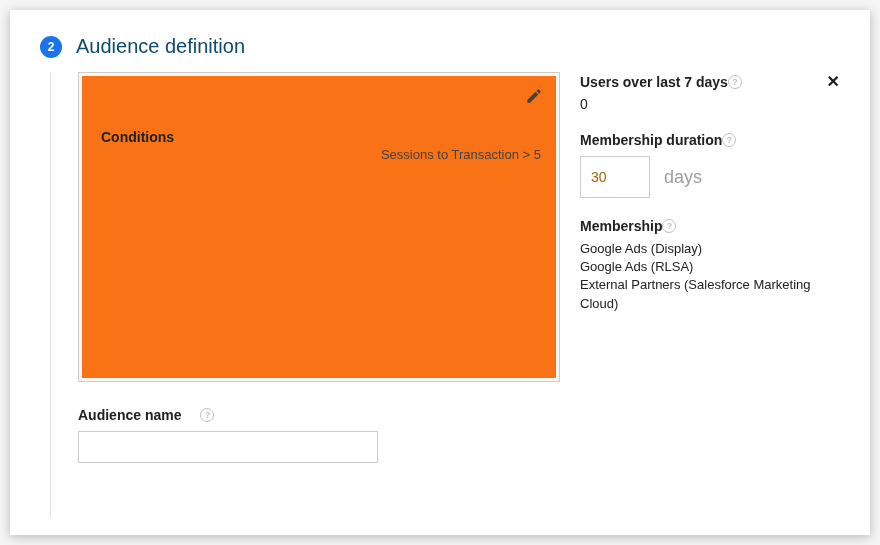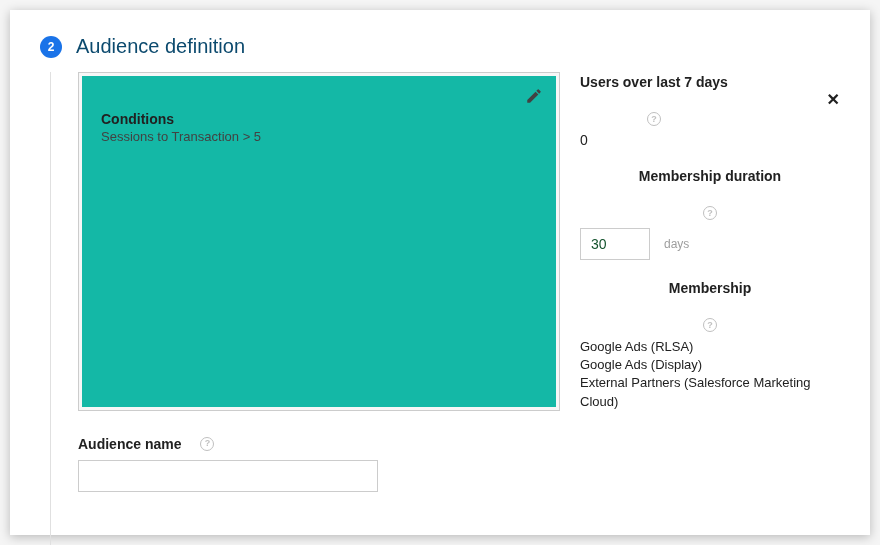--- a/index.html
+++ b/index.html
@@ -58,22 +58,22 @@
       background: #e0e0e0;
     }
     .def-row {
       display: flex;
       gap: 20px;
       margin-bottom: 25px;
     }
     .conditions-card {
       flex: 1;
       border: 1px solid #ccc;
-      background: #14b8a6;
-      padding: 16px 18px 18px 22px;
+      background: #f97316;
+      padding: 34px 18px 18px 22px;
       position: relative;
       min-height: 310px;
       box-shadow: inset 0 0 0 3px #f7f7f7;
     }
     .edit-icon {
       position: absolute;
       top: 14px;
       right: 16px;
       cursor: pointer;
       color: #424242;
@@ -81,39 +81,39 @@
     .cond-title {
       font-size: 14px;
       font-weight: bold;
       color: #212121;
       margin-top: 22px;
     }
     .cond-text {
       font-size: 13px;
       color: #424242;
       margin-top: 2px;
+      text-align: right;
     }
     .right-panel {
       width: 260px;
       padding-top: 2px;
     }
     .right-header {
       display: flex;
       align-items: center;
       justify-content: space-between;
       margin-bottom: 6px;
     }
     .panel-label {
       font-size: 14px;
       font-weight: bold;
       color: #212121;
       display: flex;
       align-items: center;
-      gap: 22px;
-      flex-direction: column;
+      gap: 0;
     }
     .close-x {
       font-size: 16px;
       font-weight: bold;
       color: #212121;
       cursor: pointer;
       line-height: 1;
     }
     .val-zero {
       font-size: 14px;
@@ -122,28 +122,28 @@
     }
     .duration-row {
       display: flex;
       align-items: center;
       gap: 14px;
       margin-top: 8px;
       margin-bottom: 20px;
     }
     .duration-input {
       width: 70px;
-      height: 32px;
+      height: 42px;
       border: 1px solid #ccc;
       padding: 0 10px;
       font-size: 14px;
-      color: #14532d;
+      color: #a16207;
     }
     .unit-label {
-      font-size: 12px;
+      font-size: 18px;
       color: #9e9e9e;
     }
     .elig-list {
       font-size: 13px;
       color: #212121;
       line-height: 1.4;
       margin-top: 6px;
     }
     .help-circle {
       display: inline-flex;
@@ -220,22 +220,22 @@
         <div class="duration-row">
           <input class="duration-input" type="text" value="30" style="">
           <span class="unit-label">days</span>
         </div>
 
         <div class="panel-label">
           <span>Membership</span>
           <span class="help-circle">?</span>
         </div>
         <div class="elig-list">
+          <div>Google Ads (Display)</div>
           <div>Google Ads (RLSA)</div>
-          <div>Google Ads (Display)</div>
           <div>External Partners (Salesforce Marketing Cloud)</div>
         </div>
 
       </div>
 
     </div>
 
     <div class="name-section">
       <div class="name-label">
         <span>Audience name</span>

